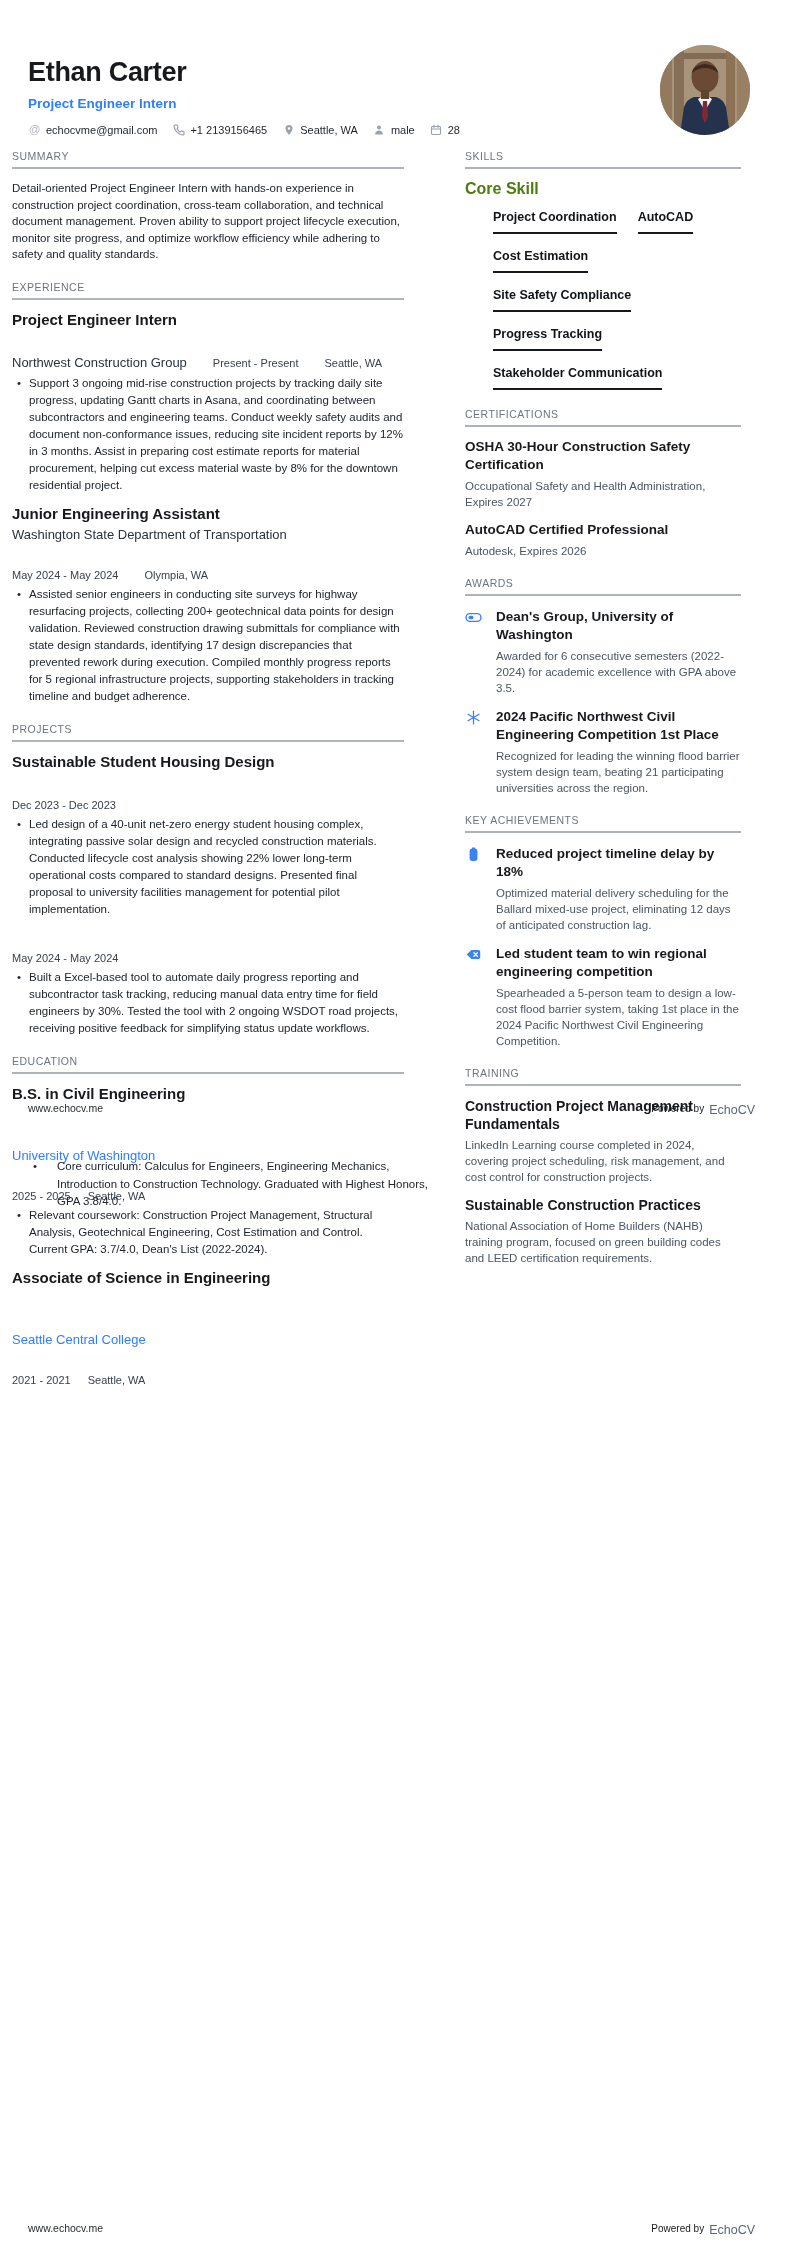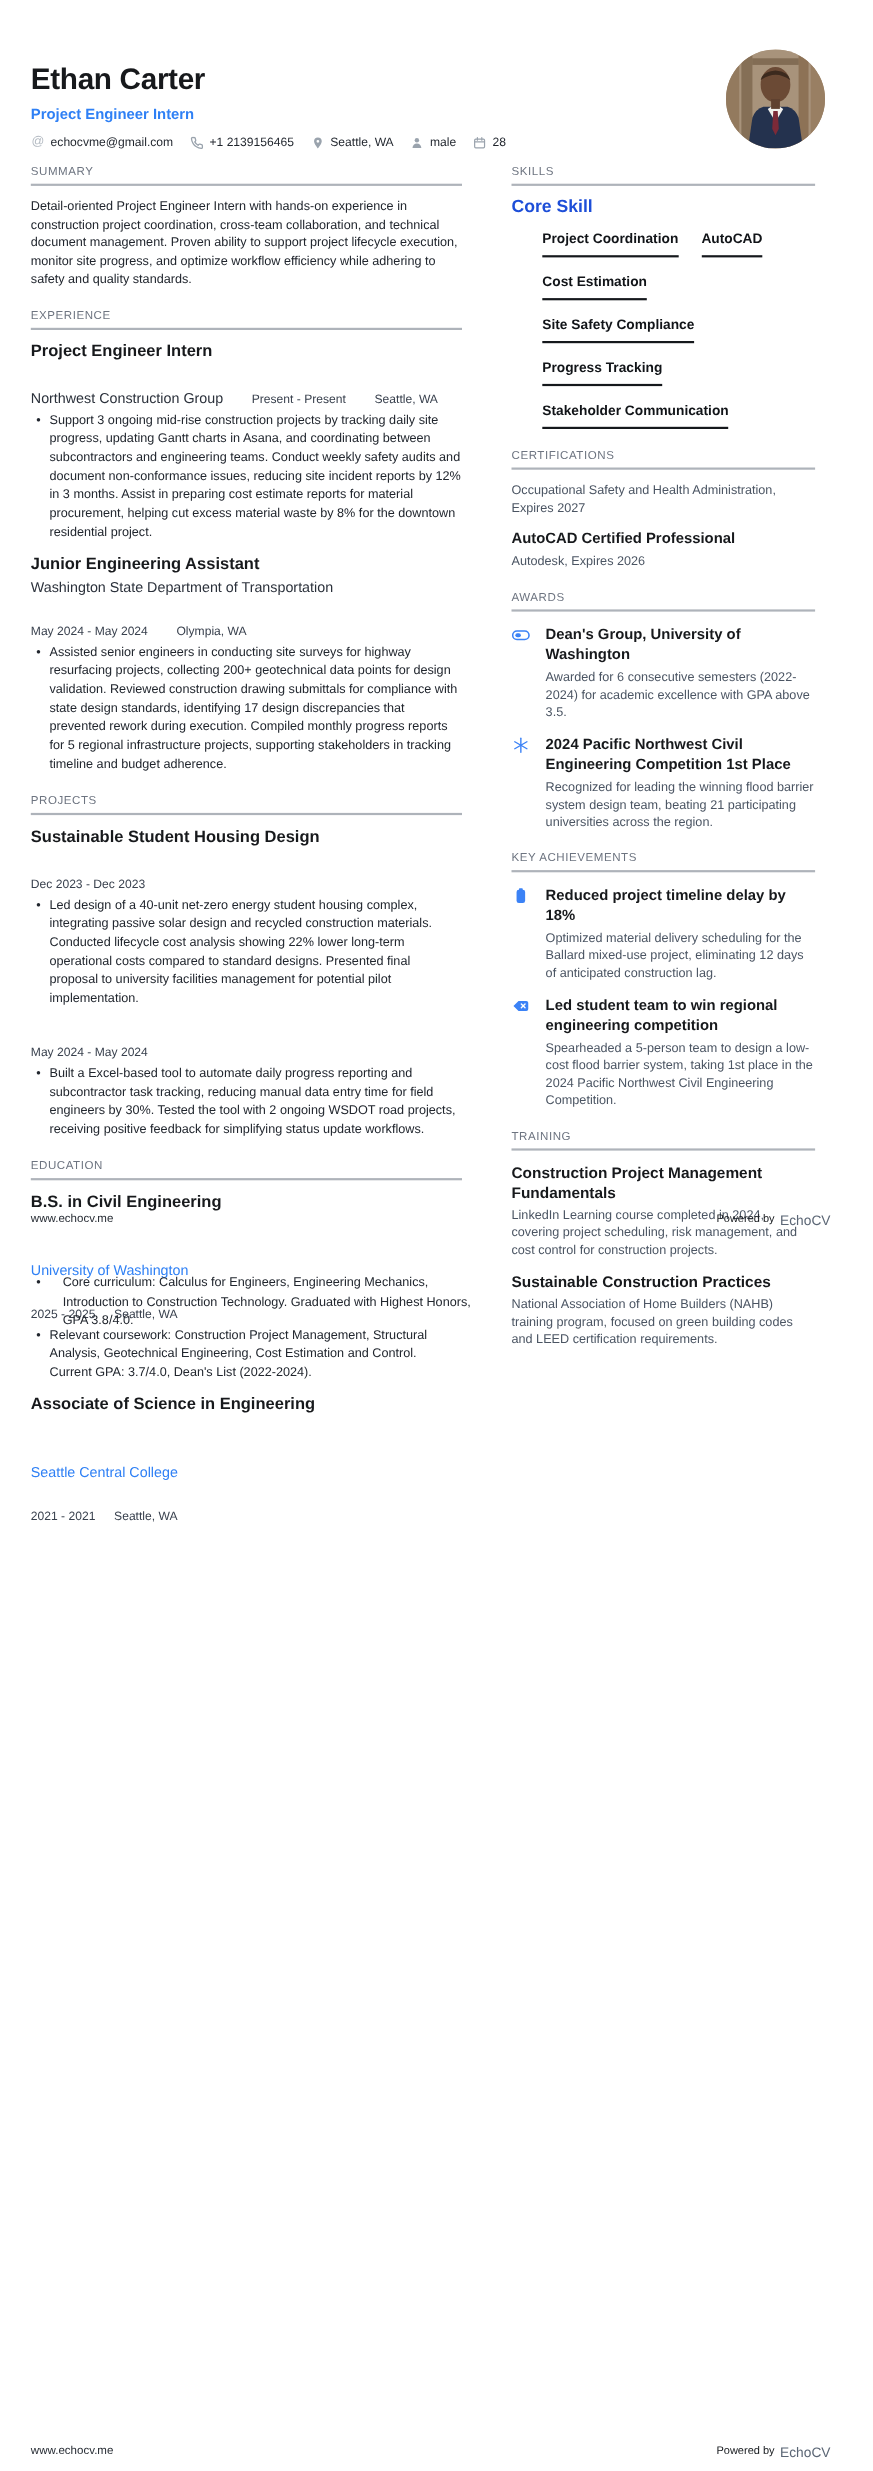--- a/index.html
+++ b/index.html
@@ -19,42 +19,42 @@
   .c-item { display:flex; align-items:center; gap:5px; font-size:11px; color:#1f242c; }
   .c-ic { width:13px; height:13px; display:inline-flex; align-items:center; justify-content:center; color:#9aa3ad; }
   .c-ic svg { width:12px; height:12px; display:block; }
   .at-glyph { font-size:11.5px; color:#b3bac2; font-weight:400; line-height:1; }
 
   .photo { position:absolute; left:660px; top:45px; width:90px; height:90px; border-radius:50%; overflow:hidden; background:#b59d84; }
   .photo svg { width:100%; height:100%; display:block; }
 
   
   .col { position:absolute; top:150px; }
-  .col-left  { left:28px;  width:392px; }
+  .col-left  { left:12px;  width:392px; }
   .col-right { left:465px; width:276px; }
 
   .sec { margin-top:0; }
   .sec + .sec { margin-top:18px; }
   .sec-head { font-size:10.5px; letter-spacing:0.5px; color:#6d7480; font-weight:400; }
   .sec-rule { height:0; border-bottom:2px solid #aeb3ba; margin-top:5px; }
 
   .body-text { margin-top:11px; font-size:11.5px; line-height:16.5px; color:#21262e; }
 
   .entry { margin-top:10px; }
   .entry-title { font-size:15px; font-weight:600; color:#17191c; line-height:20px; }
   .entry-meta { margin-top:3px; display:flex; flex-wrap:wrap; align-items:baseline; column-gap:26px; row-gap:3px; }
   .company { font-size:13px; color:#2b313b; }
   .meta-small { font-size:11px; color:#39414e;margin-top:24px; }
   .school-link { font-size:13px; color:#2f80f5; text-decoration:none; cursor:pointer;margin-top:41px; }
 
   .bullet { margin-top:5px; position:relative; padding-left:17px; font-size:11.5px; line-height:17px; color:#21262e; }
   .bullet::before { content:"•"; position:absolute; left:5px; top:0; color:#21262e; }
 
   
-  .group-title { margin-top:11px; font-size:16px; font-weight:600; color:#1d4ed8; }
+  .group-title { margin-top:11px; font-size:16px; font-weight:600; color:#4d7c0f; }
   .chips { margin-top:12px; display:flex; flex-wrap:wrap; column-gap:21px; row-gap:15px;margin-left:28px; }
   .chip { font-size:12.5px; font-weight:700; color:#111418; padding-bottom:8px; border-bottom:2px solid #15181c; }
 
   .r-item { margin-top:11px; }
   .r-title { font-size:13.5px; font-weight:600; color:#17191c; line-height:18px; }
   .r-desc { margin-top:4px; font-size:11.5px; line-height:16px; color:#4b5563; }
 
   .ico-item { margin-top:12px; display:flex; gap:13px; }
   .ico-box { flex:none; width:18px; padding-top:1px; }
   .ico-box svg { width:17px; height:17px; display:block; }
@@ -232,20 +232,21 @@
         <span class="chip">Site Safety Compliance</span>
         <span class="chip">Progress Tracking</span>
         <span class="chip">Stakeholder Communication</span>
       </div>
     </section>
 
     <section class="sec">
       <div class="sec-head">CERTIFICATIONS</div>
       <div class="sec-rule"></div>
       <div class="r-item">
+        <div class="r-title">OSHA 30-Hour Construction Safety Certification</div>
         <div class="r-desc">Occupational Safety and Health Administration, Expires 2027</div>
       </div>
       <div class="r-item">
         <div class="r-title">AutoCAD Certified Professional</div>
         <div class="r-desc">Autodesk, Expires 2026</div>
       </div>
     </section>
 
     <section class="sec">
       <div class="sec-head">AWARDS</div>

